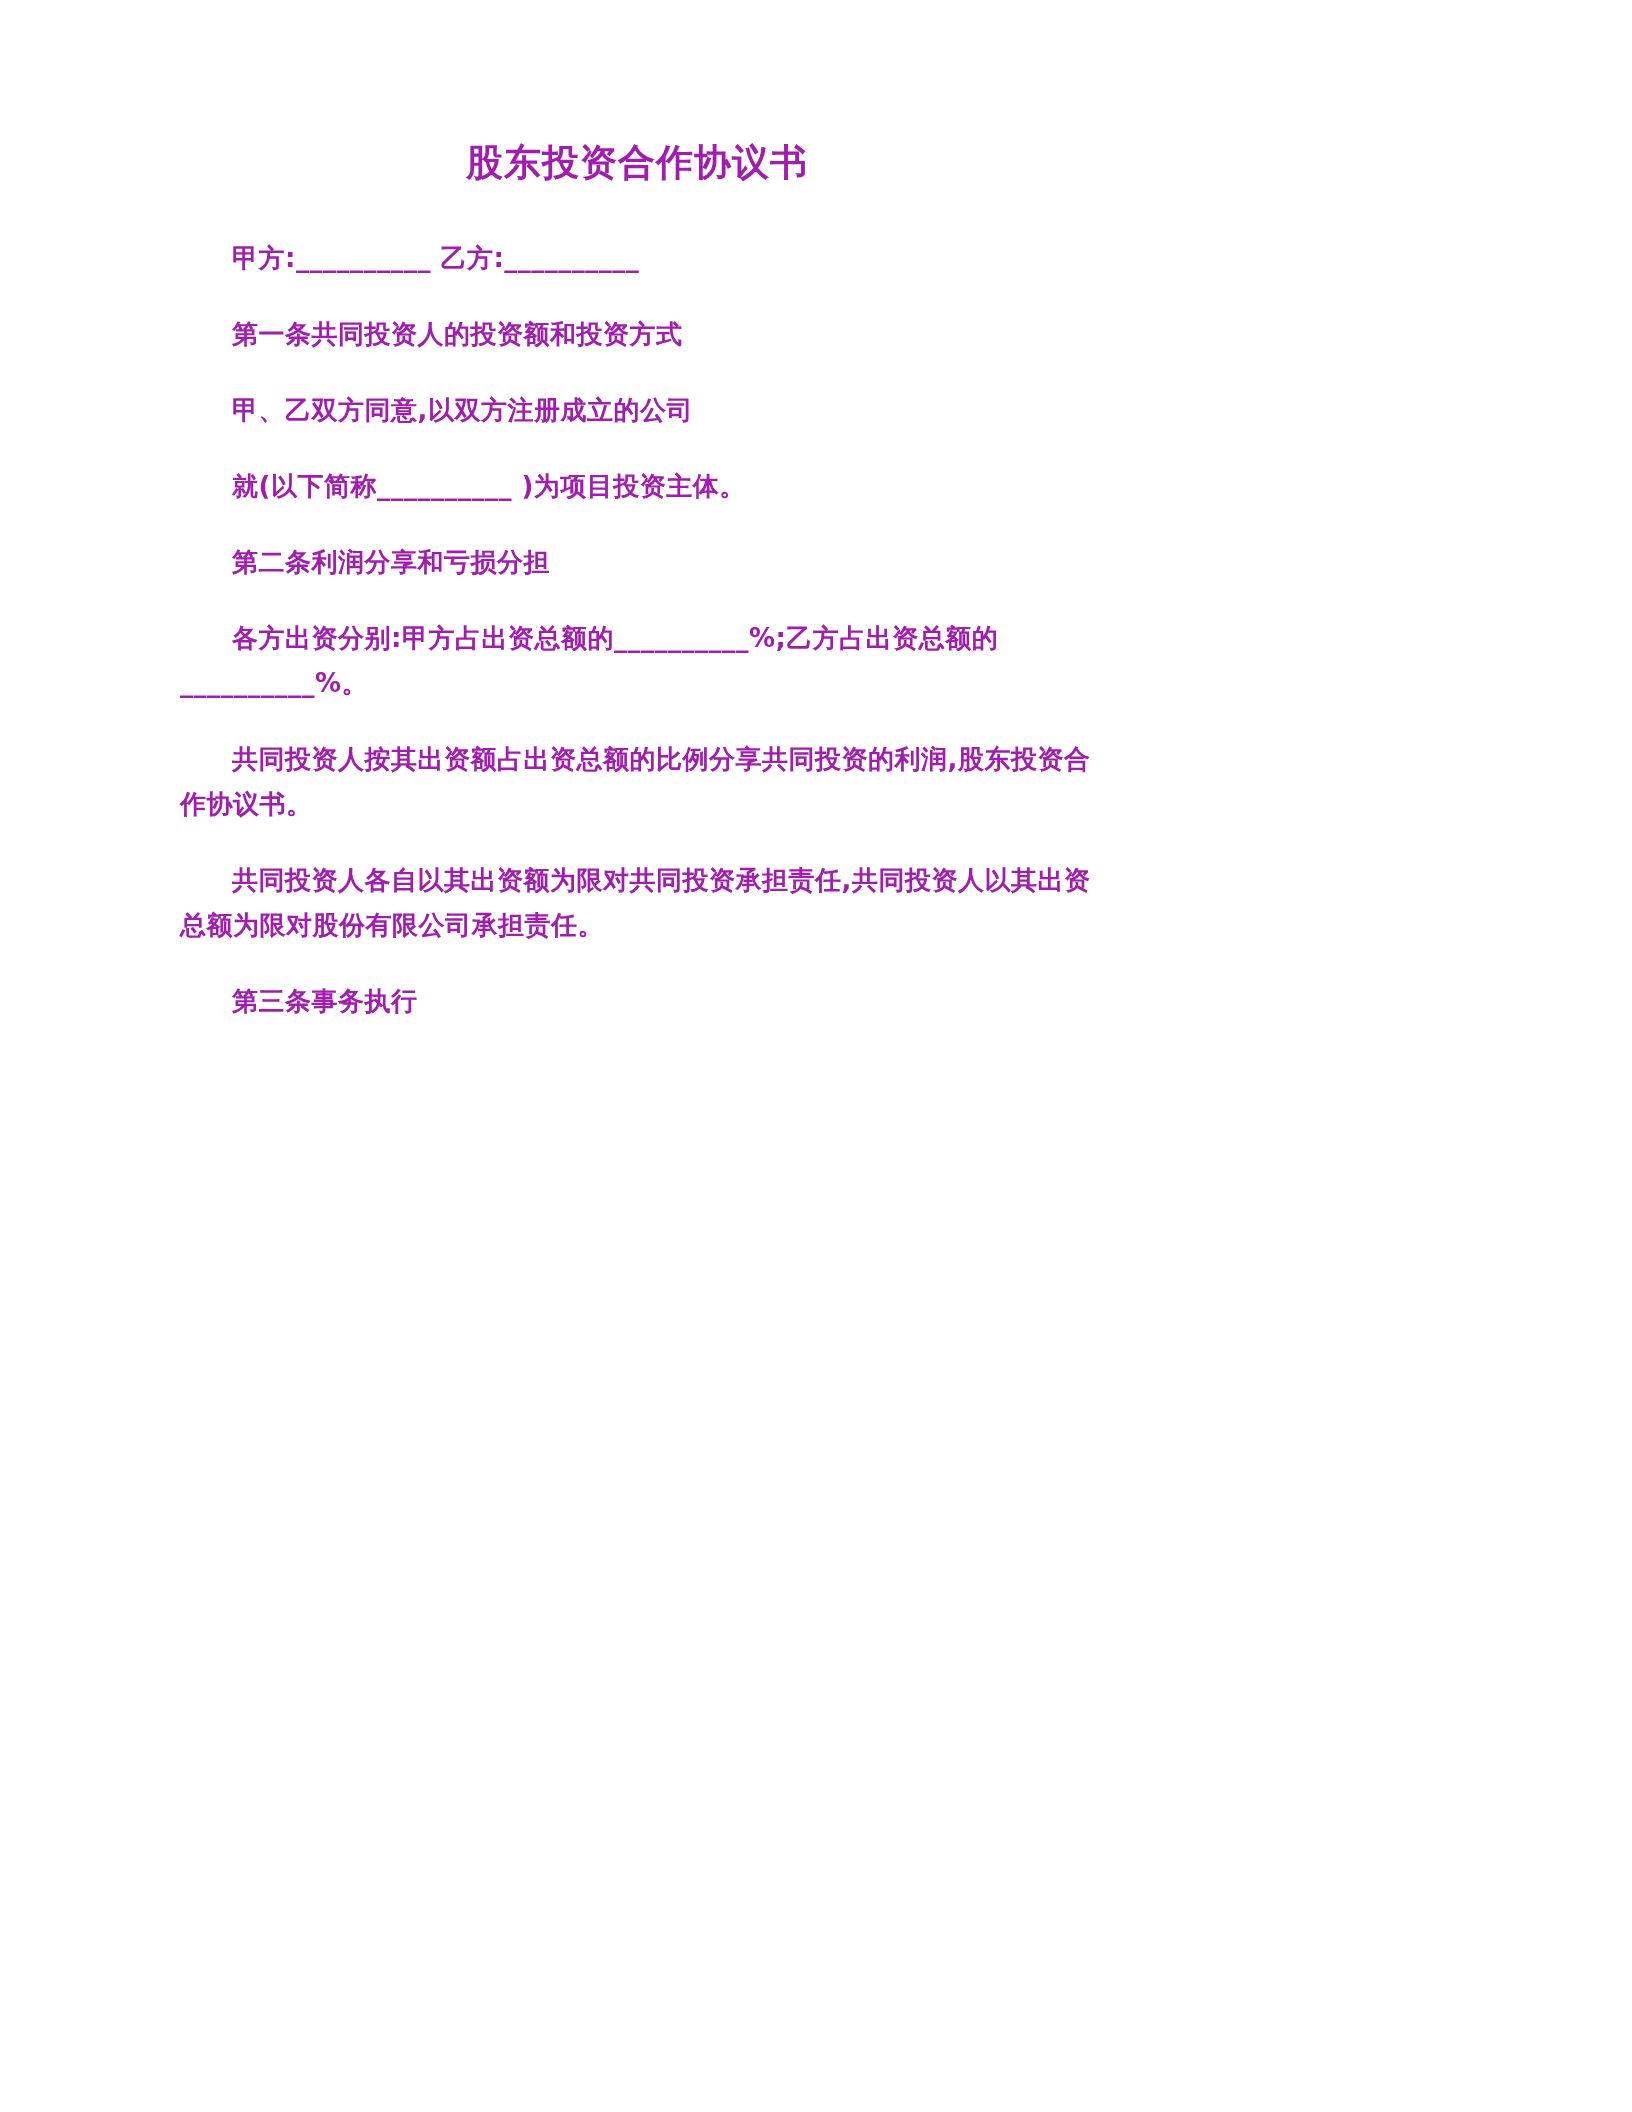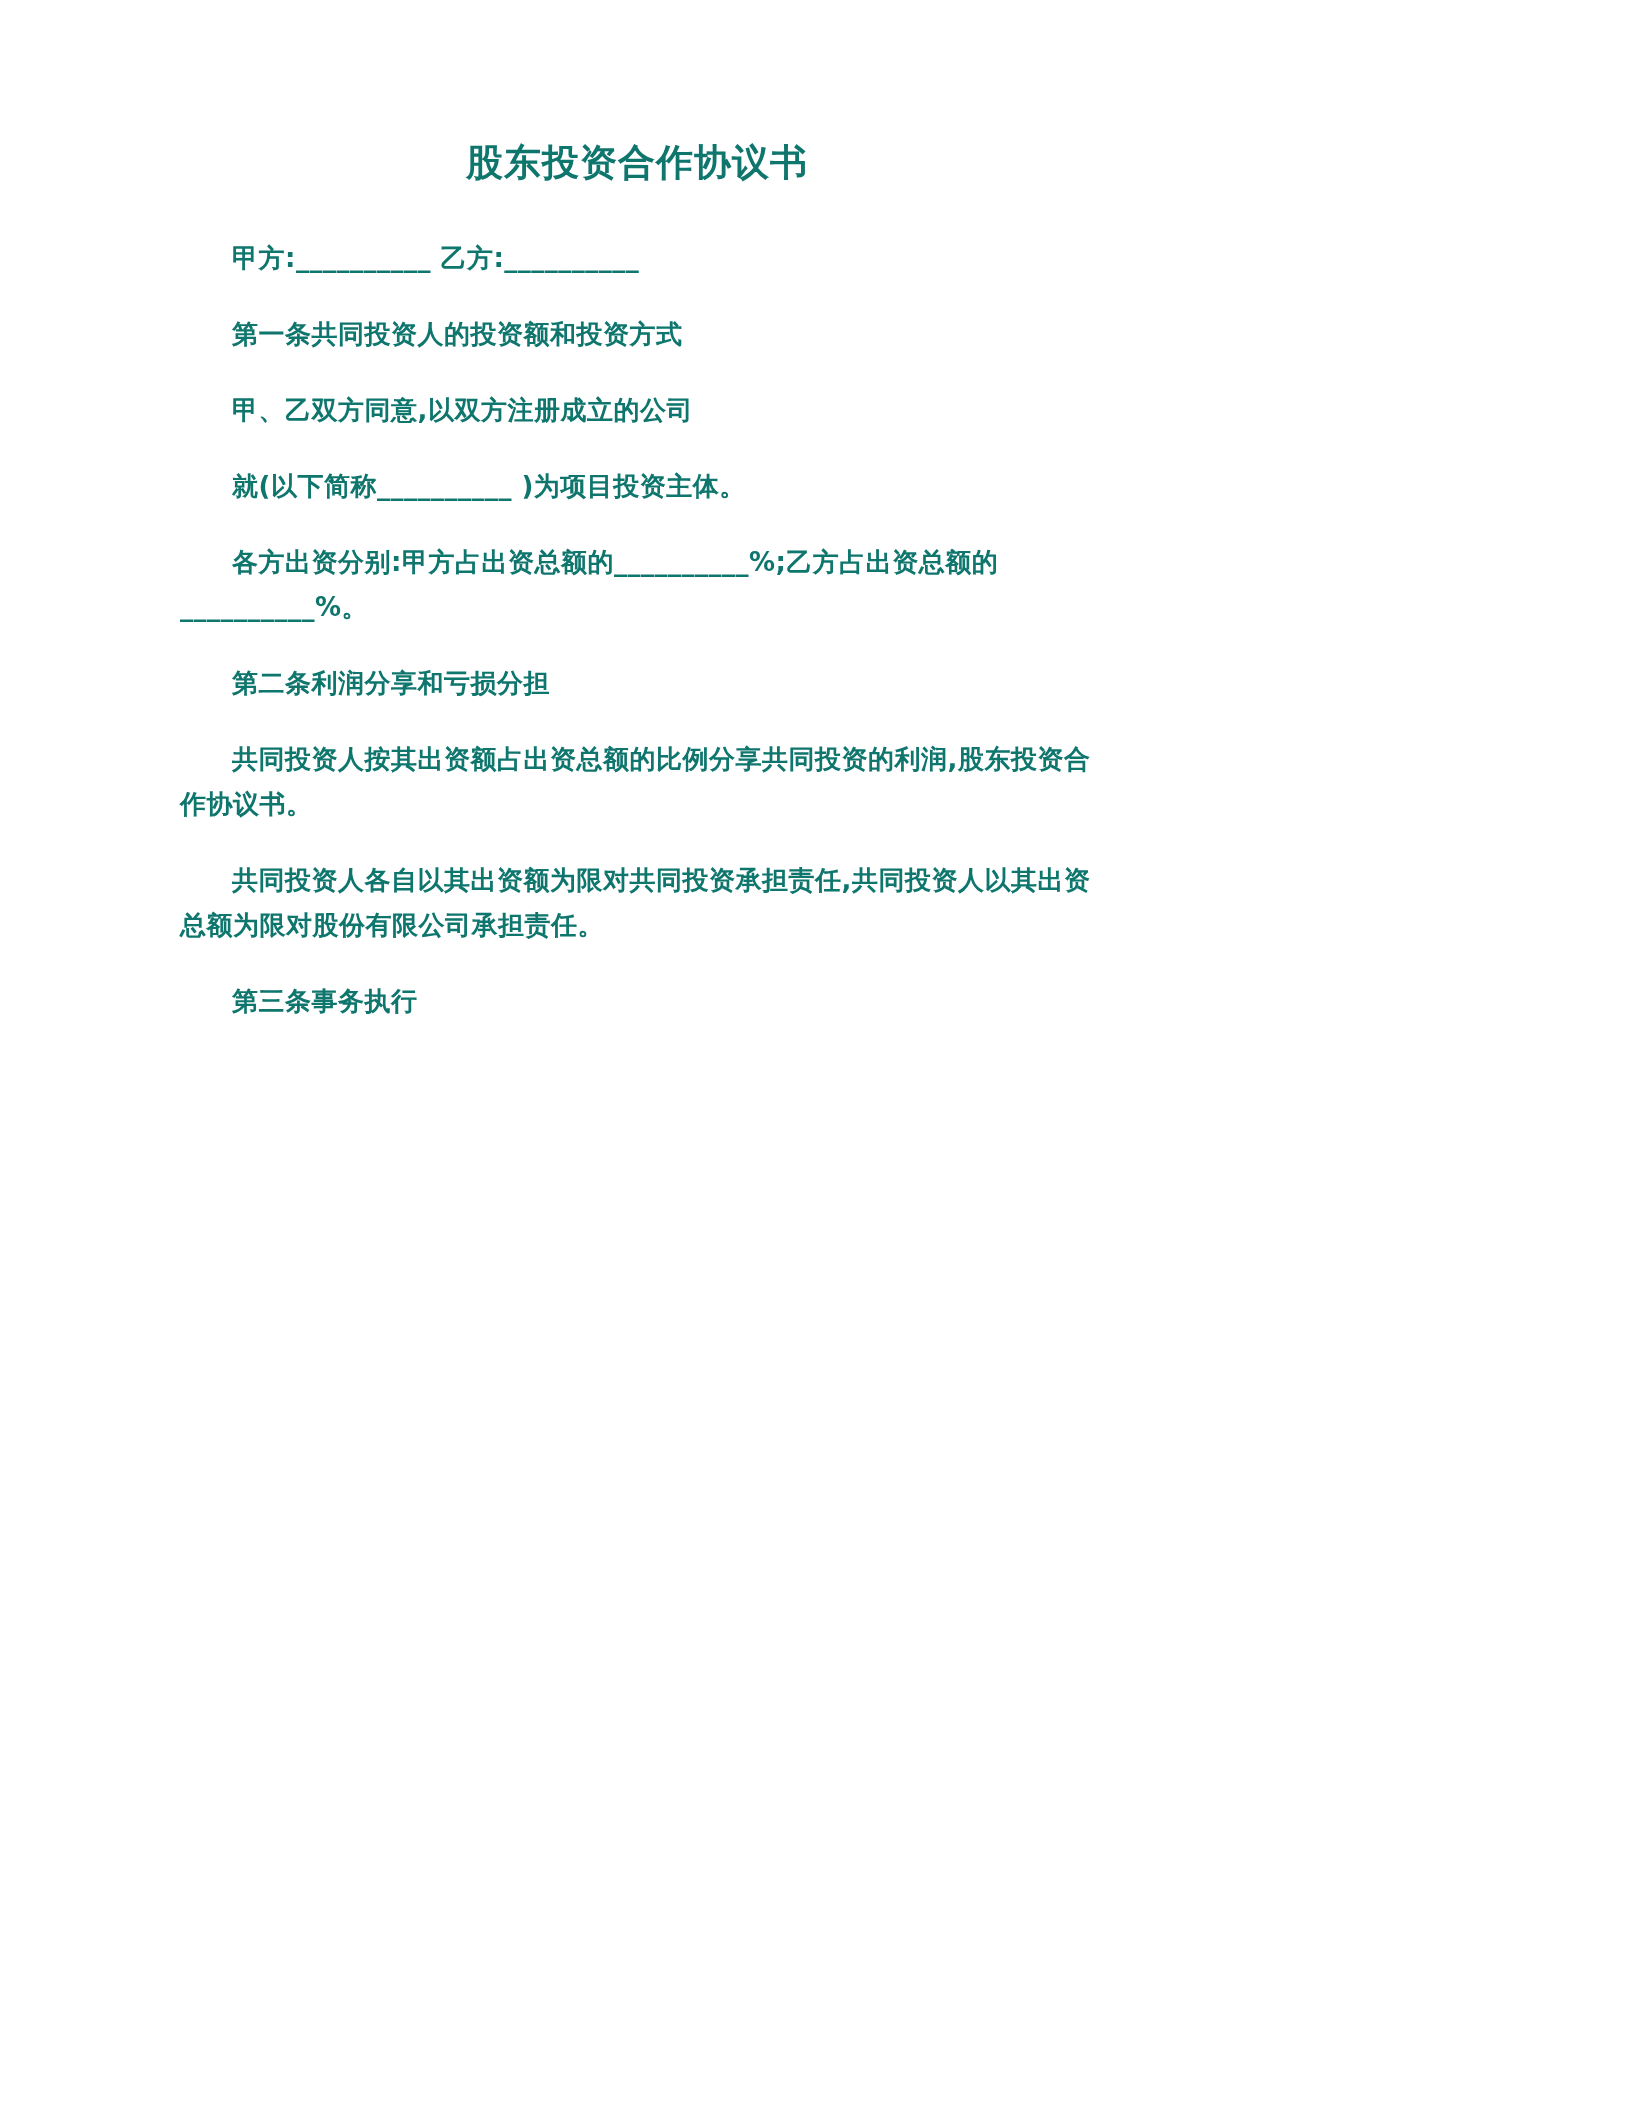--- a/index.html
+++ b/index.html
@@ -7,21 +7,21 @@
     padding: 0;
     background: #ffffff;
   }
   .page {
     width: 1632px;
     height: 1796px;
     background: #ffffff;
     position: relative;
     overflow: hidden;
     font-family: "DejaVu Sans", "Liberation Sans", sans-serif;
-    color: #0f766e;
+    color: #a21caf;
   }
   .content {
     position: absolute;
     left: 180px;
     top: 138px;
     width: 914px;
   }
   .doc-title {
     font-size: 37px;
     font-weight: 700;
@@ -44,20 +44,20 @@
 <body>
 
 <div class="page">
   <div class="content">
     <h1 class="doc-title">股东投资合作协议书</h1>
     <div id="blocks">
         <p class="doc-para parties">甲方:__________ 乙方:__________</p>
         <p class="doc-para heading">第一条共同投资人的投资额和投资方式</p>
         <p class="doc-para para">甲、乙双方同意,以双方注册成立的公司</p>
         <p class="doc-para para">就(以下简称__________ )为项目投资主体。</p>
+        <p class="doc-para heading">第二条利润分享和亏损分担</p>
         <p class="doc-para para">各方出资分别:甲方占出资总额的__________%;乙方占出资总额的__________%。</p>
-        <p class="doc-para heading">第二条利润分享和亏损分担</p>
         <p class="doc-para para">共同投资人按其出资额占出资总额的比例分享共同投资的利润,股东投资合作协议书。</p>
         <p class="doc-para para">共同投资人各自以其出资额为限对共同投资承担责任,共同投资人以其出资总额为限对股份有限公司承担责任。</p>
         <p class="doc-para heading">第三条事务执行</p>
       </div>
   </div>
 </div>
 
 </body></html>

